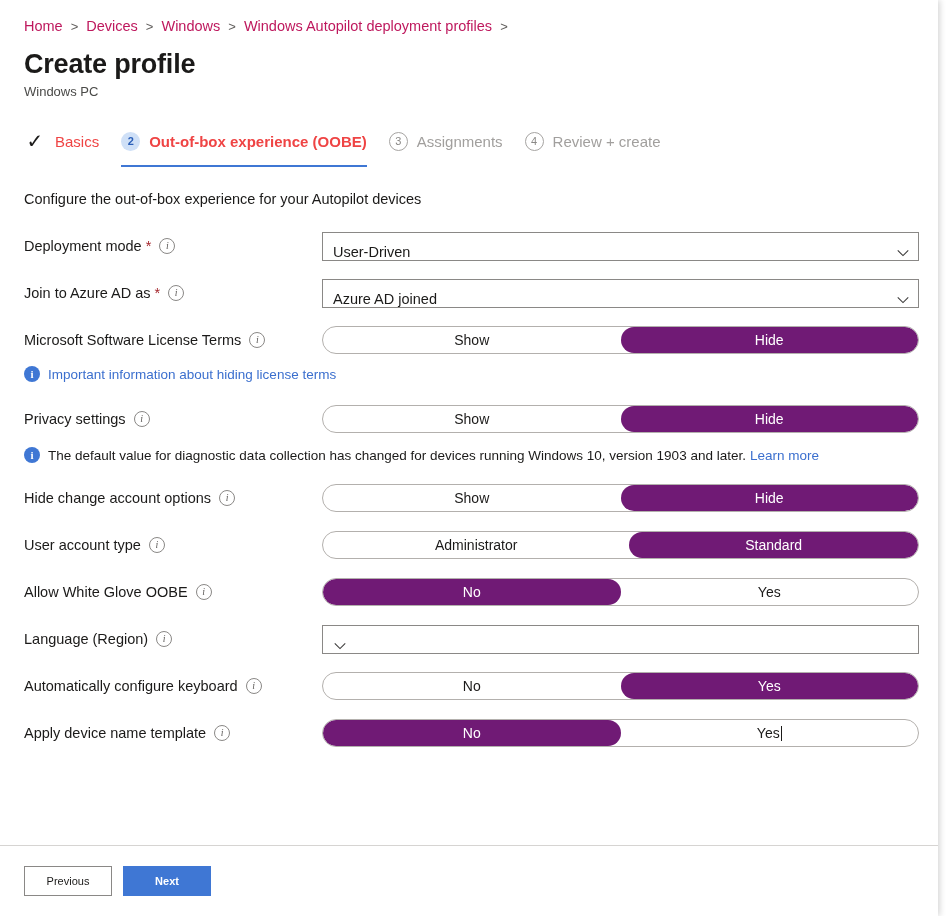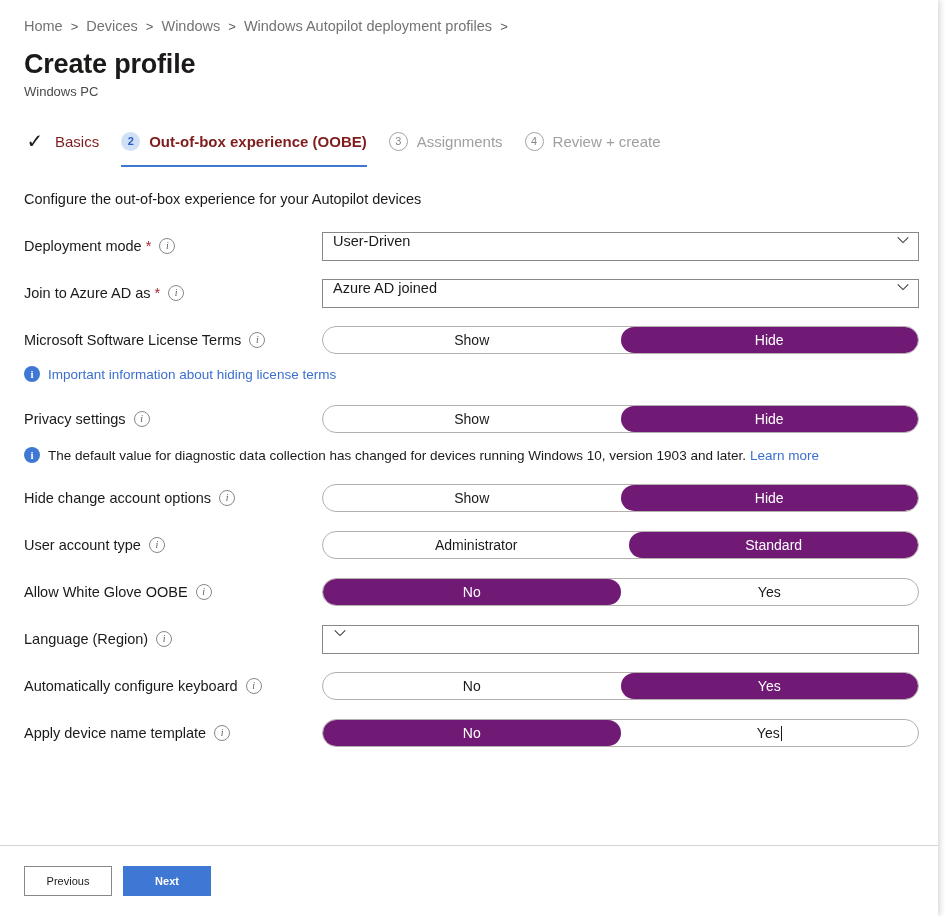--- a/index.html
+++ b/index.html
@@ -32,21 +32,21 @@
 
   
   .breadcrumb {
     display: flex;
     align-items: center;
     font-size: 14.5px;
     padding-top: 15px;
     height: 22px;
   }
   .crumb {
-    color: #737373;
+    color: #be185d;
     white-space: nowrap;
   }
   .crumb-sep {
     color: #605e5c;
     margin: 0 8px;
     font-size: 13px;
     font-weight: 300;
   }
 
   
@@ -104,21 +104,21 @@
     color: #8a8886;
   }
   .step-mark.badge-done {
     font-size: 20px;
     color: #1b1a19;
     margin-right: 9px;
     width: 22px;
   }
   .step-label {
     font-size: 15px;
-    color: #7f1d1d;
+    color: #ef4444;
     white-space: nowrap;
   }
   .step.active .step-label { font-weight: 600; }
   .step.idle .step-label { color: #a19f9d; }
 
   
   .intro {
     font-size: 14.5px;
     color: #1b1a19;
     margin-top: 25px;
@@ -160,21 +160,21 @@
   }
 
   .control { flex: 1 1 auto; }
 
   
   .dropdown {
     height: 29px;
     border: 1px solid #8a8886;
     background: #ffffff;
     display: flex;
-    align-items: flex-start;
+    align-items: flex-end;
     padding: 0 8px 0 10px;
     font-size: 14.5px;
     color: #1b1a19;
     box-sizing: border-box;
     width: 597px;
   }
   .dropdown .dd-value { flex: 1 1 auto; }
   .chevron {
     width: 14px;
     height: 14px;

